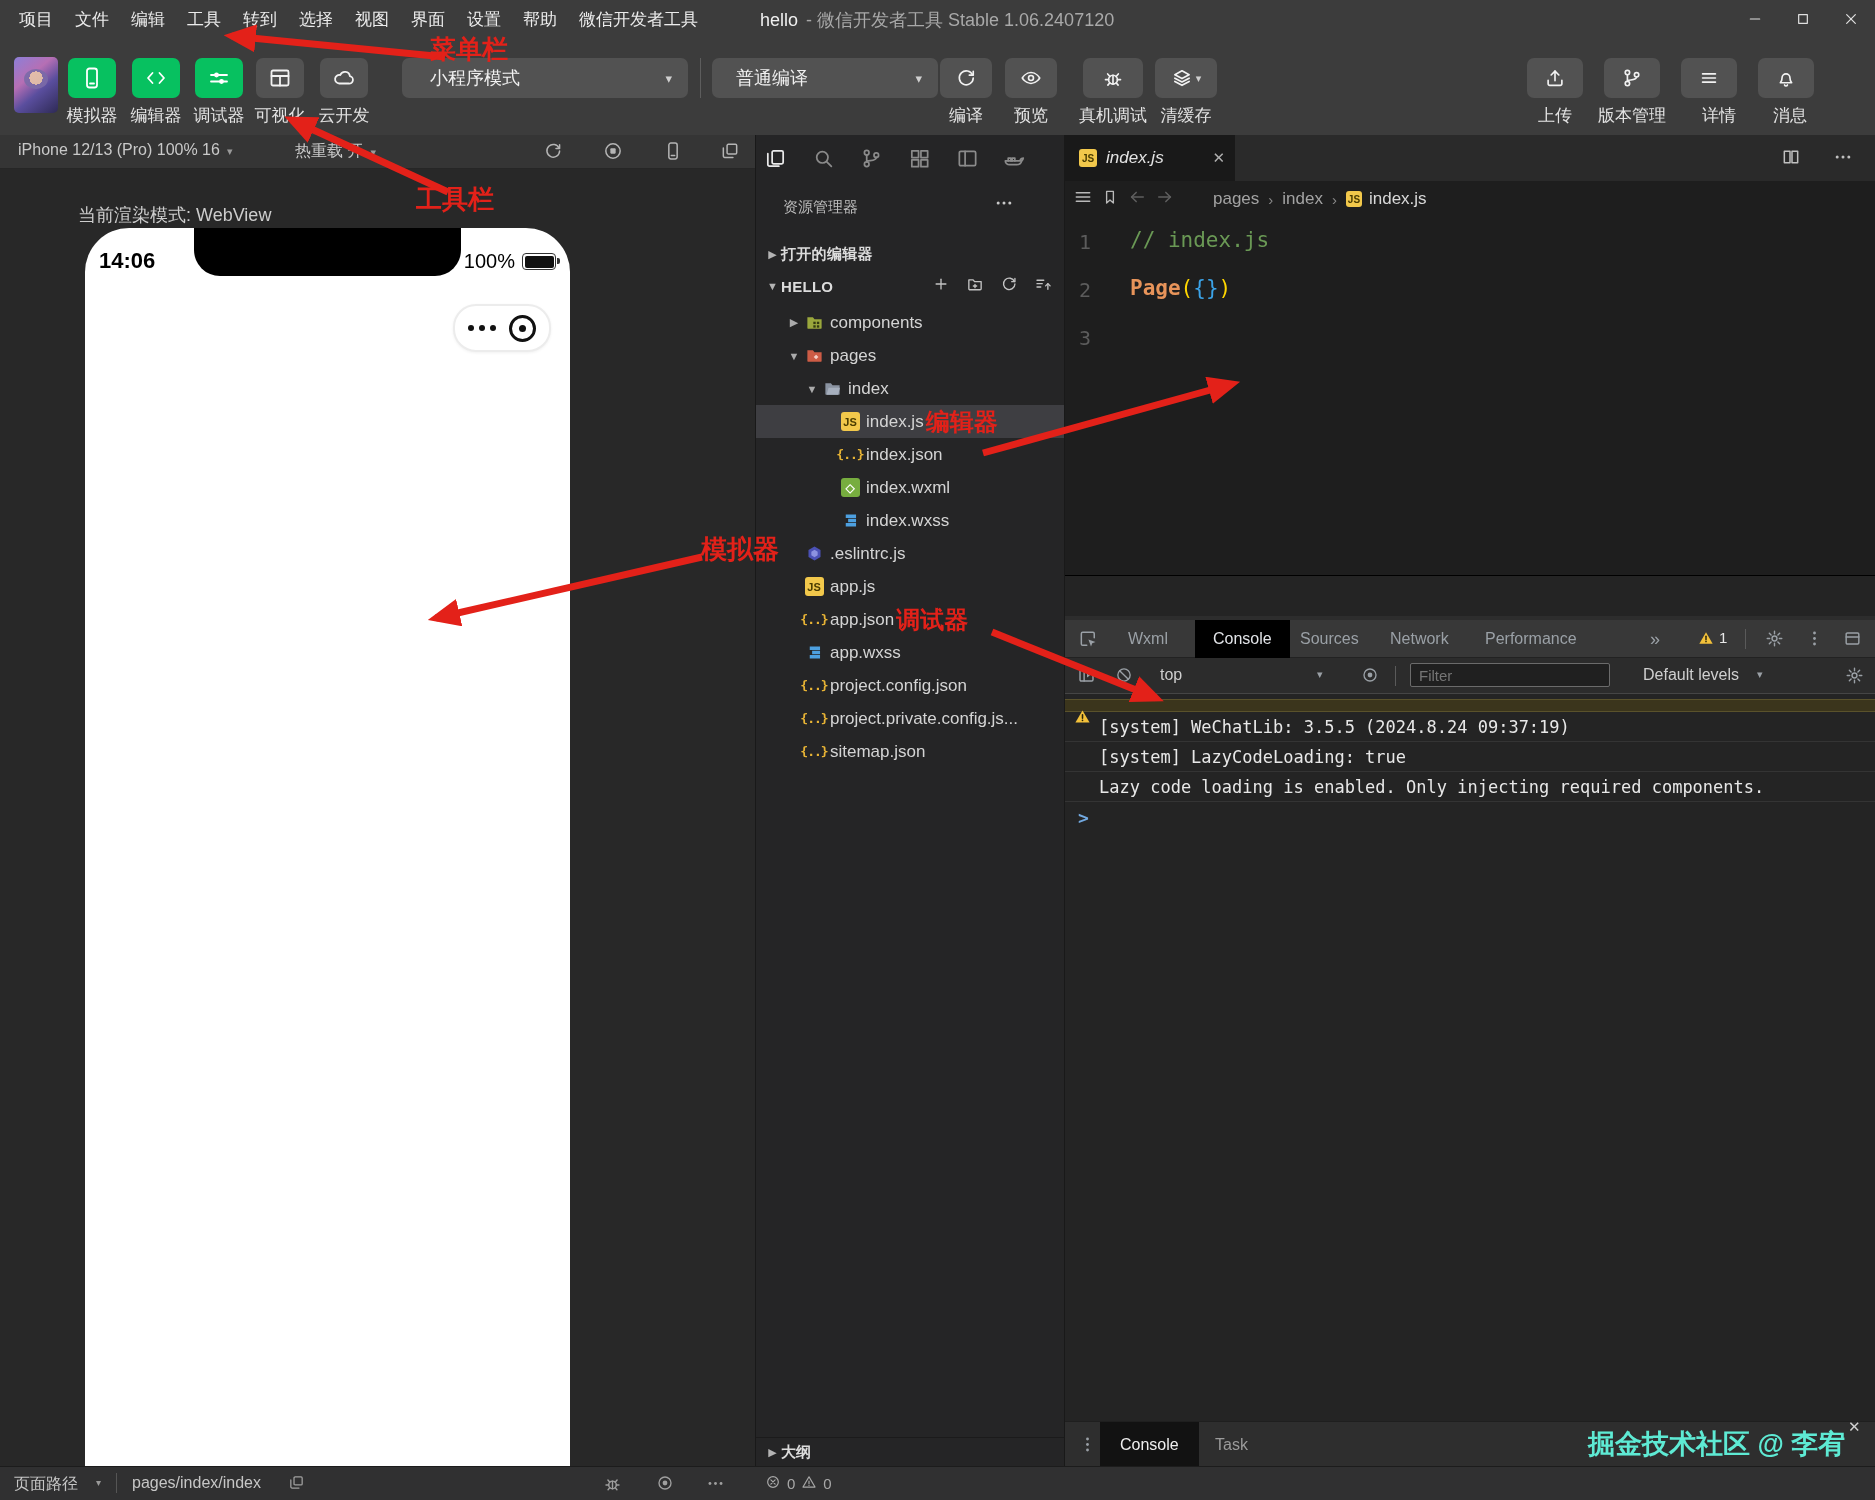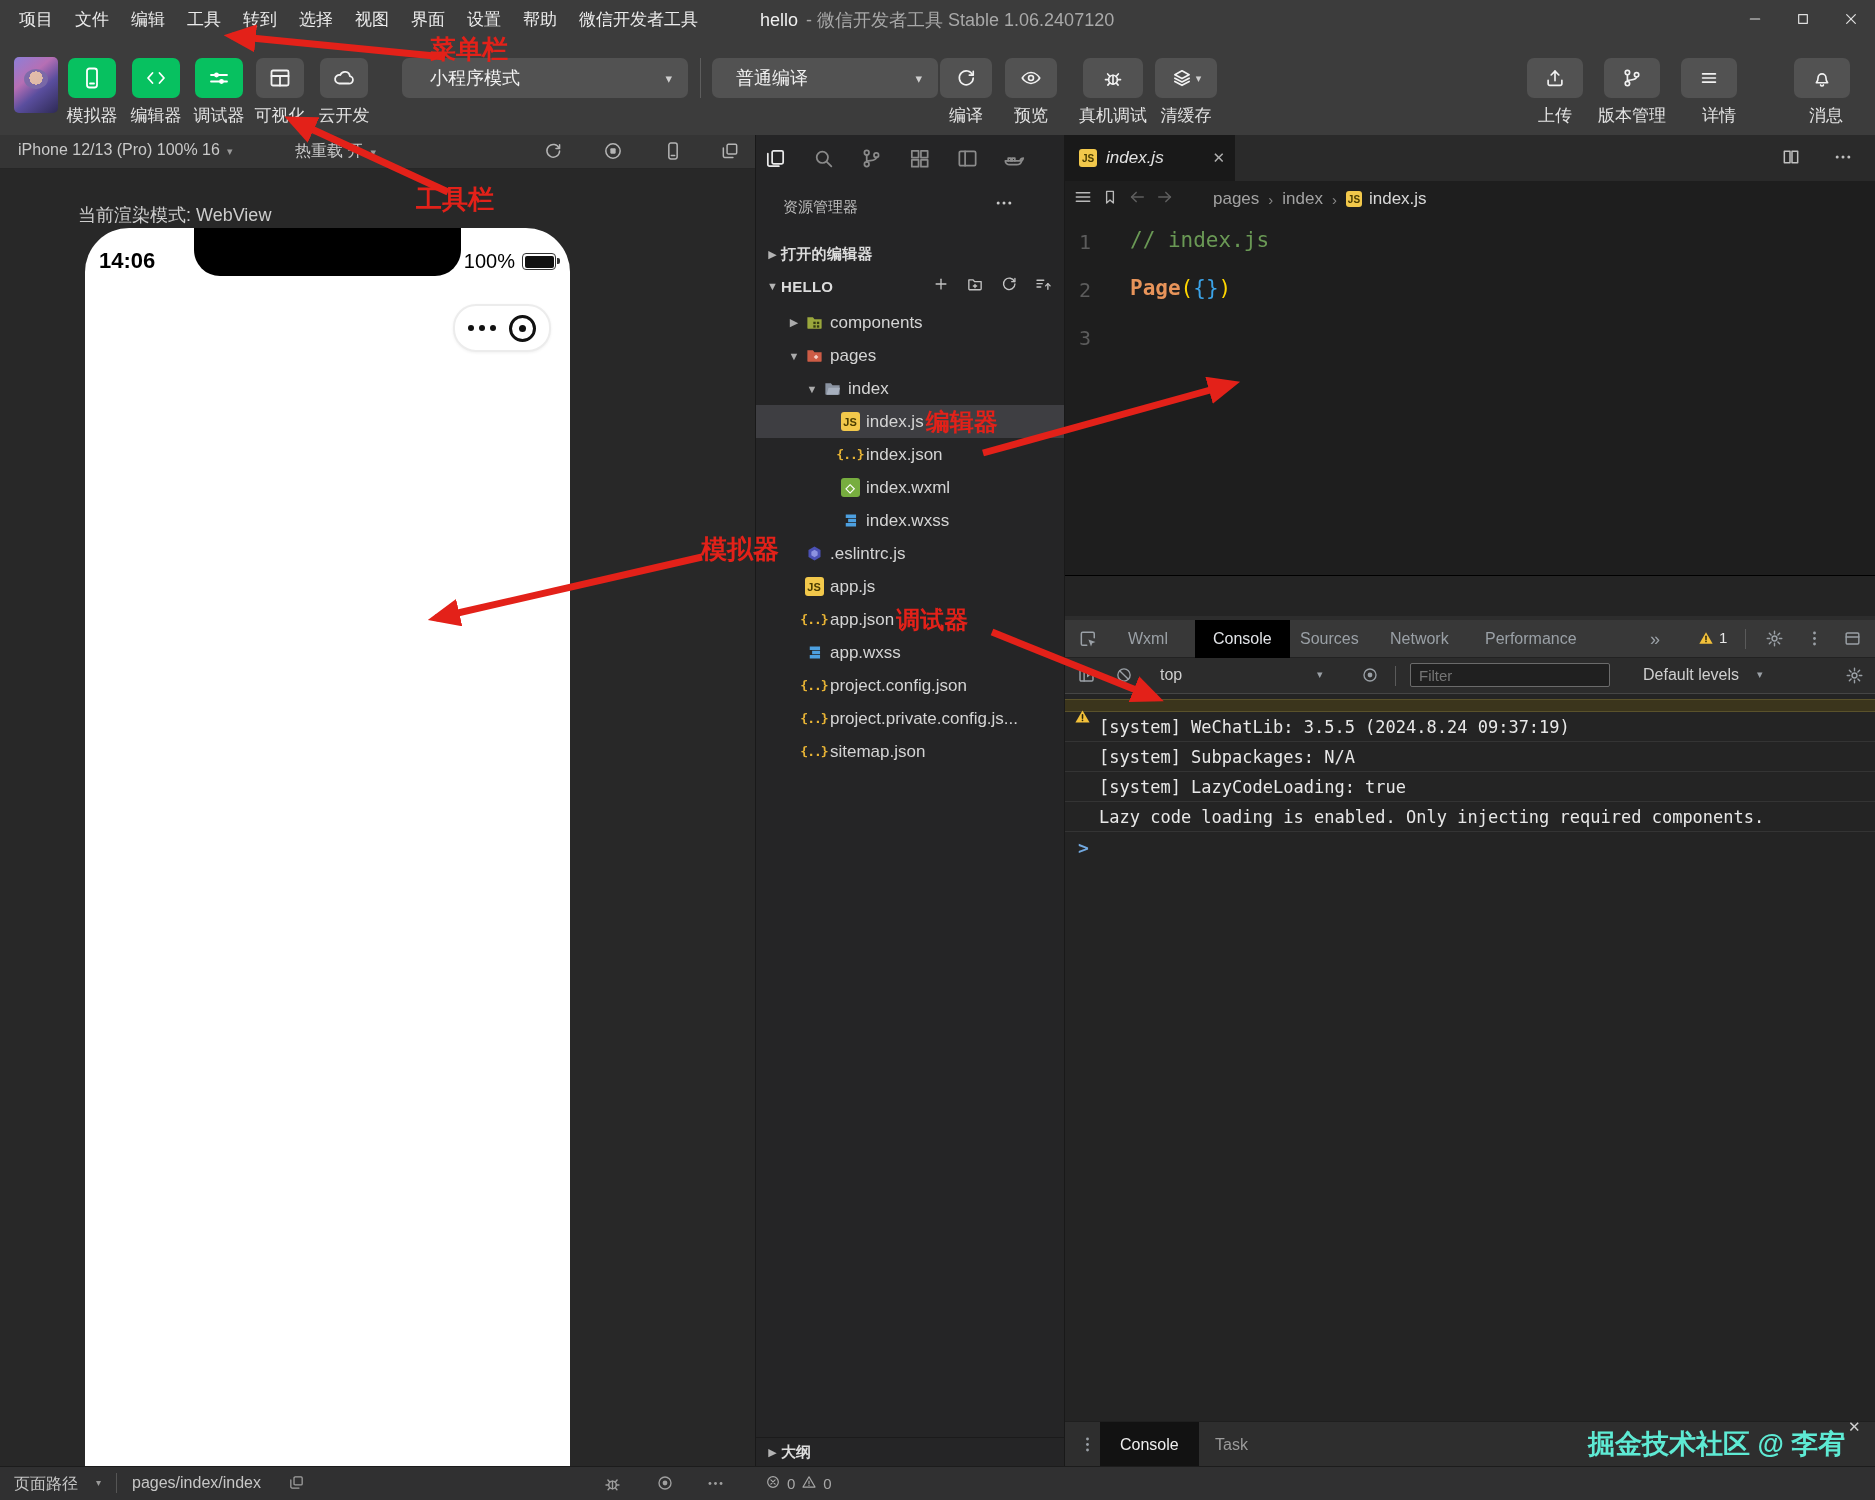--- a/index.html
+++ b/index.html
@@ -345,21 +345,21 @@
             <span class="ic" style="width:22px;height:22px">
               <svg viewBox="0 0 24 24" fill="none" stroke="currentColor" stroke-width="1.8" stroke-linecap="round" stroke-linejoin="round">
                 <line x1="5" y1="7.5" x2="19" y2="7.5"></line>
                 <line x1="5" y1="12" x2="19" y2="12"></line>
                 <line x1="5" y1="16.5" x2="19" y2="16.5"></line>
               </svg>
             </span>
           </div>
           <div class="tool-label">详情</div>
         </div>
-        <div class="tool-col" style="left:1794px;width:64px">
+        <div class="tool-col" style="left:1758px;width:64px">
           <div class="tool-box" style="width:56px">
             <span class="ic" style="width:22px;height:22px">
               <svg viewBox="0 0 24 24" fill="none" stroke="currentColor" stroke-width="1.8" stroke-linecap="round" stroke-linejoin="round">
                 <path d="M5.8 17.2h12.4c-1.3-1.3-1.9-2.2-1.9-5.4a4.3 4.3 0 1 0-8.6 0c0 3.2-.6 4.1-1.9 5.4z"></path>
                 <path d="M10.4 19.6a1.7 1.7 0 0 0 3.2 0"></path>
               </svg>
             </span>
           </div>
           <div class="tool-label">消息</div>
         </div>
@@ -810,23 +810,20 @@
     <div class="cmsgs" id="consoleMsgs">
         <div class="cmsg warn">
           <span class="cwicon"><svg viewBox="0 0 24 24">
               <path d="M12 3.5 22 20.5H2Z" fill="#f3c13a"></path>
               <path d="M12 9.5v5" stroke="#27220a" stroke-width="2.2" stroke-linecap="round"></path>
               <circle cx="12" cy="17.4" r="1.2" fill="#27220a"></circle>
             </svg></span>
         </div>
         <div class="cmsg log">
           <div class="ctext">[system] WeChatLib: 3.5.5 (2024.8.24 09:37:19)</div>
-        </div>
-        <div class="cmsg log">
-          <div class="ctext">[system] Subpackages: N/A</div>
         </div>
         <div class="cmsg log">
           <div class="ctext">[system] LazyCodeLoading: true</div>
         </div>
         <div class="cmsg log">
           <div class="ctext">Lazy code loading is enabled. Only injecting required components.</div>
         </div>
         <div class="cprompt">&gt;</div>
       </div>
     <div class="dbg-bottom" id="dbgBottom">

